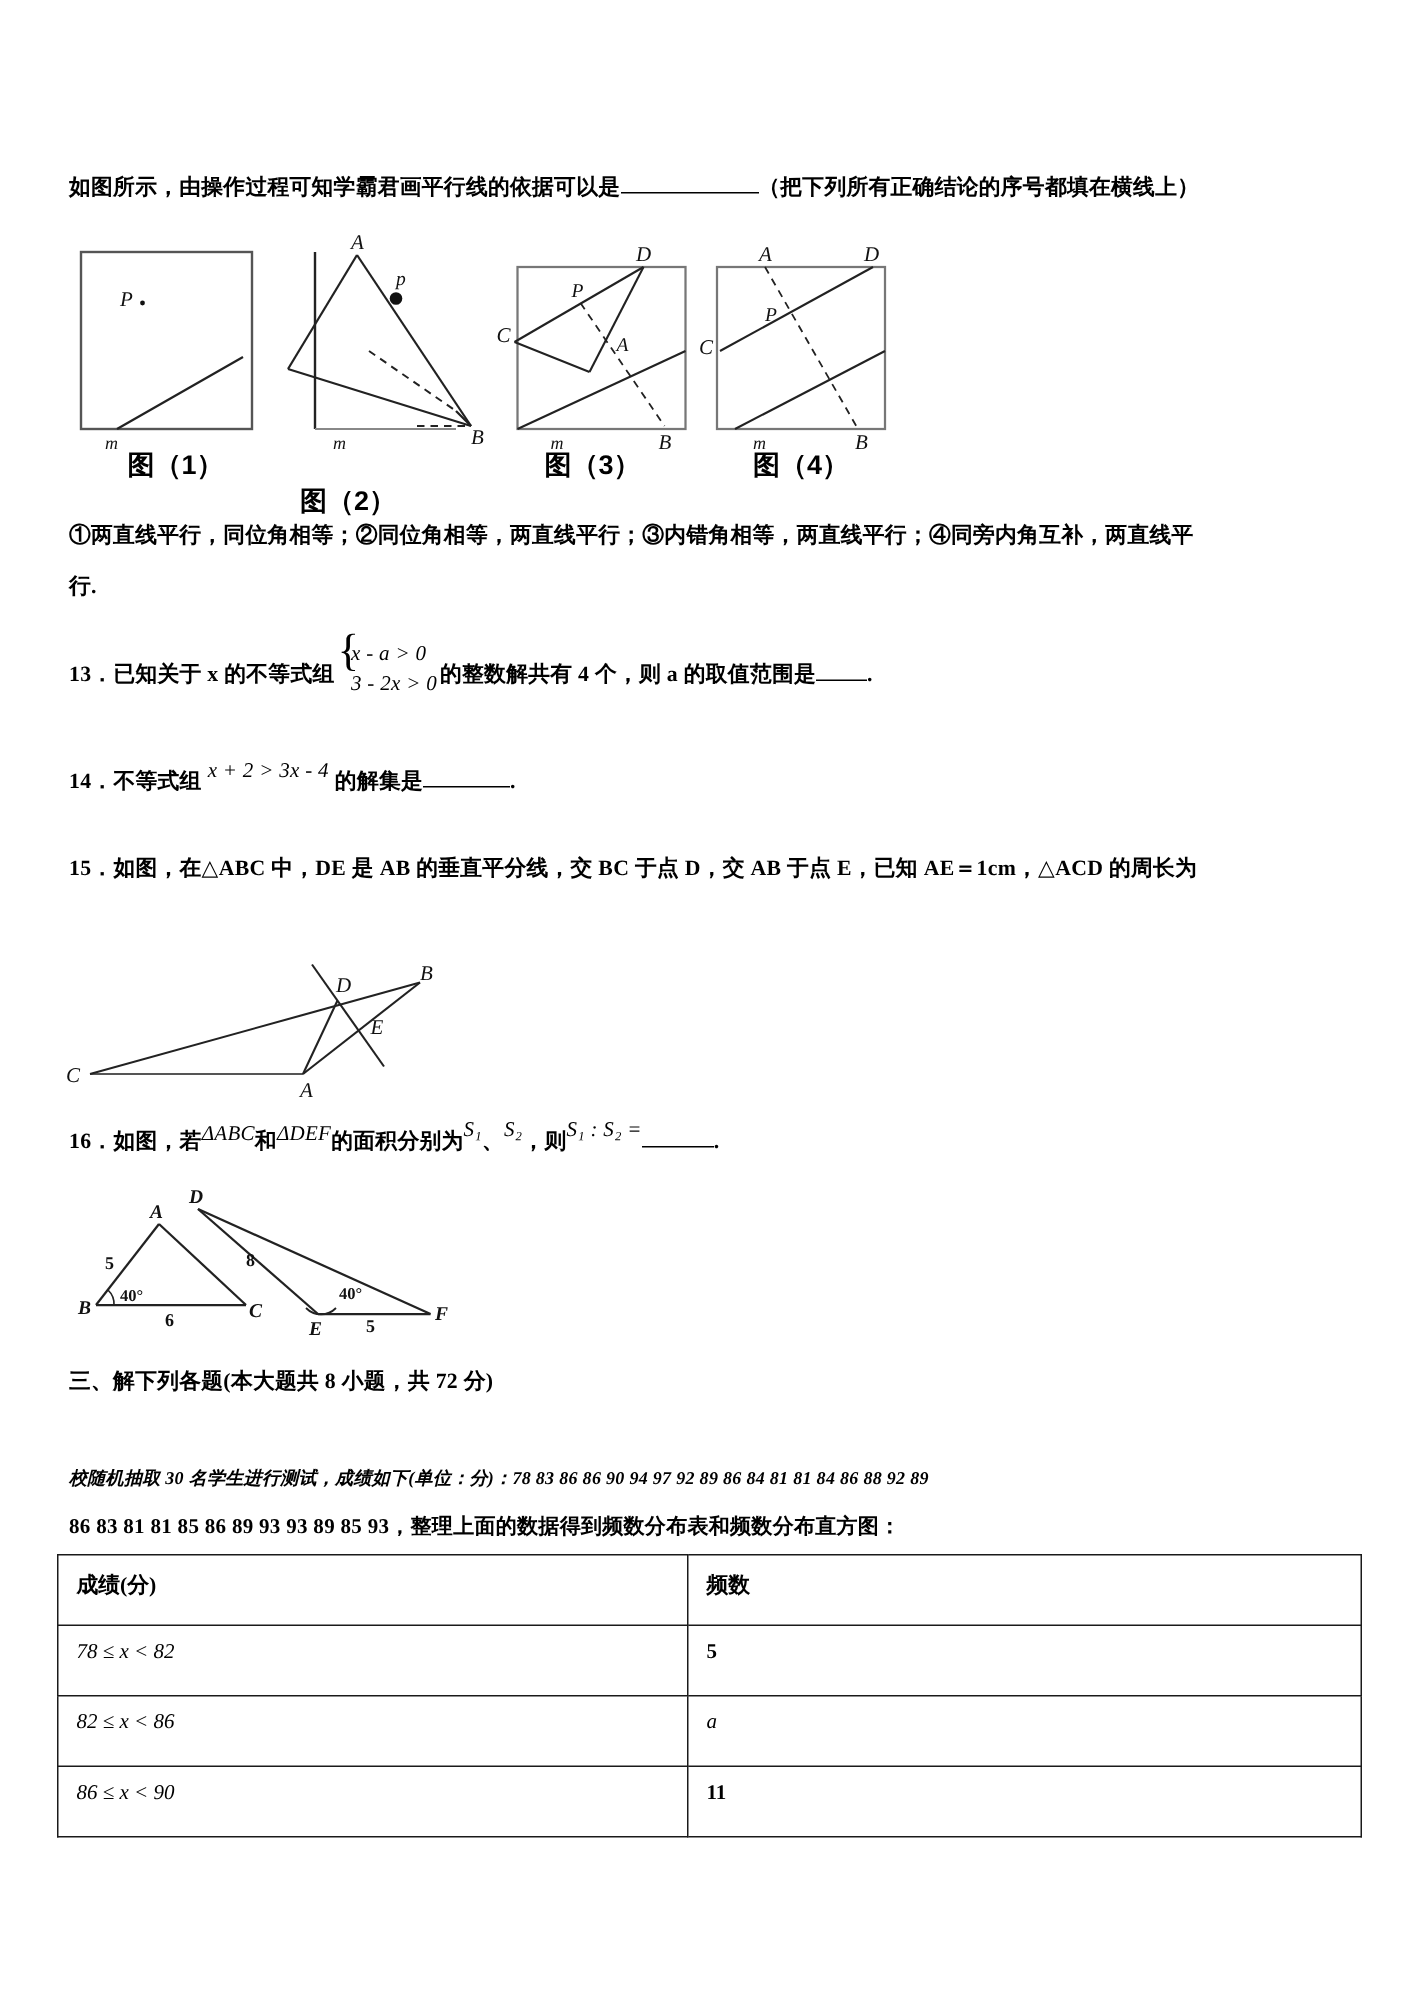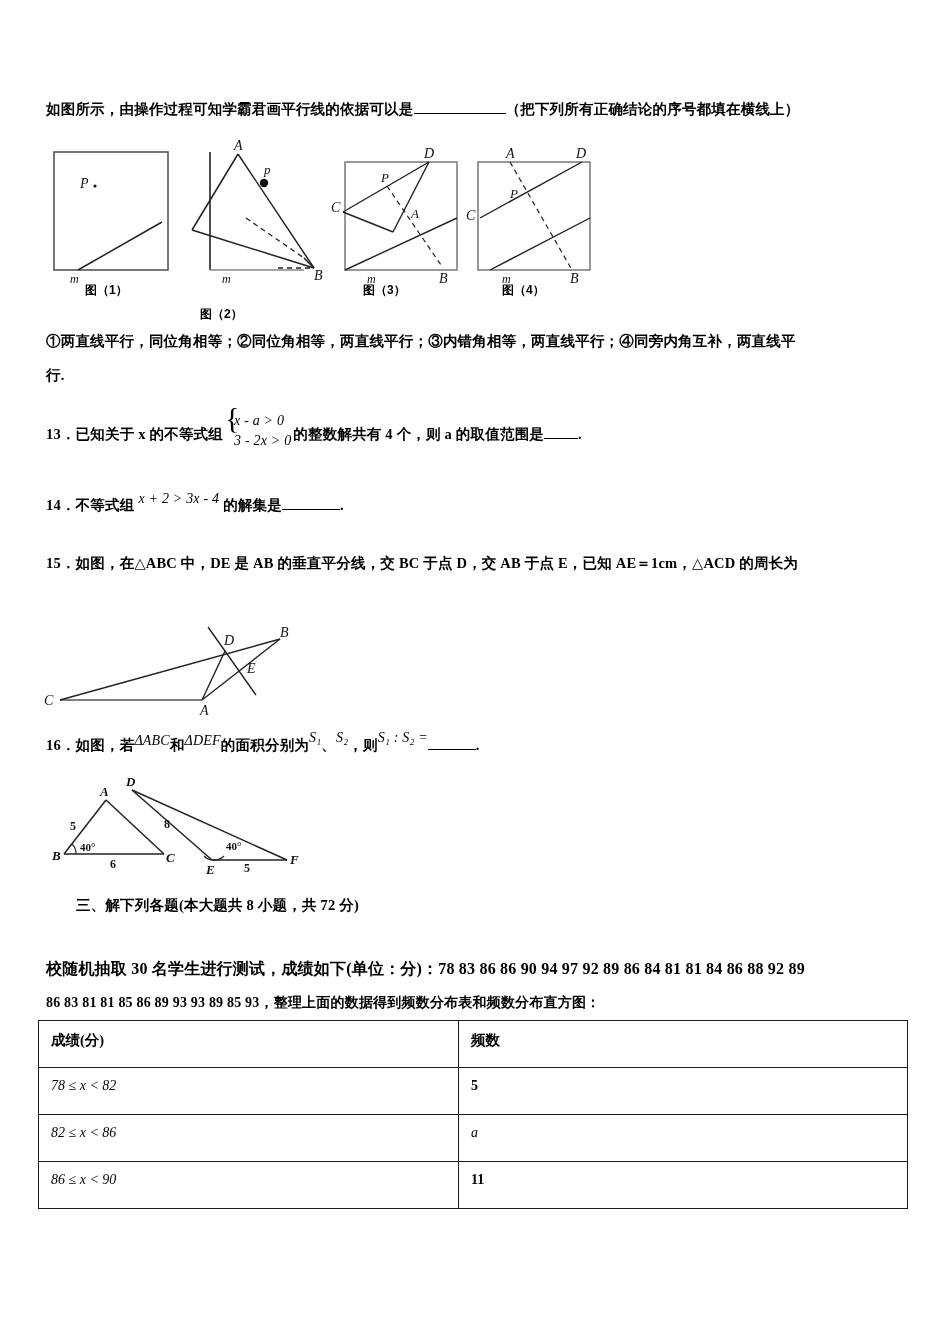--- a/index.html
+++ b/index.html
@@ -8,21 +8,21 @@
     width: 950px;
     height: 1344px;
     background: #ffffff;
     font-family: "Liberation Serif", "DejaVu Serif", serif;
     color: #000000;
     position: relative;
     overflow: hidden;
   }
   .page {
     position: absolute;
-    left: 0; top: 0;
+    left: 0; top: 16px;
     width: 950px;
     height: 1176px;
     padding: 0;
   }
 
   
   .para {
     position: absolute;
     font-size: 14.5px;
     line-height: 34px;
@@ -70,21 +70,21 @@
     top: -7px;
     font-weight: normal;
     font-style: italic;
     font-size: 14px;
   }
 
   
   .fig-row { position: absolute; }
   .fig-caption {
     position: absolute;
-    font-size: 12px;
+    font-size: 18px;
     font-weight: bold;
     font-family: "Liberation Sans", sans-serif;
     white-space: nowrap;
   }
 
   
   table.freq {
     position: absolute;
     border-collapse: collapse;
     font-family: "Liberation Serif", serif;
@@ -234,23 +234,23 @@
     <line x1="170" y1="88" x2="245" y2="88" stroke="#222" stroke-width="1.5"></line>
     <path d="M 162 84 A 14 14 0 0 0 182 84" fill="none" stroke="#222" stroke-width="1.2"></path>
     <text x="84" y="14" font-size="13" font-style="italic" font-weight="bold" fill="#111">D</text>
     <text x="164" y="102" font-size="13" font-style="italic" font-weight="bold" fill="#111">E</text>
     <text x="248" y="92" font-size="13" font-style="italic" font-weight="bold" fill="#111">F</text>
     <text x="122" y="56" font-size="12" font-weight="bold" fill="#111">8</text>
     <text x="202" y="100" font-size="12" font-weight="bold" fill="#111">5</text>
     <text x="184" y="78" font-size="11" font-weight="bold" fill="#111">40°</text>
   </svg>
 
-  <div class="para" style="left:46px; top:888px;margin-left:30px;">三、解下列各题(本大题共 8 小题，共 72 分)</div>
-
-  <div class="para" style="left:46px; top:952px; font-size:16px;">校随机抽取 30 名学生进行测试，成绩如下(单位：分)：78  83  86  86  90  94  97  92  89  86  84  81  81  84  86  88  92  89</div>
+  <div class="para" style="left:46px; top:888px;">三、解下列各题(本大题共 8 小题，共 72 分)</div>
+
+  <div class="para" style="left:46px; top:952px; font-size:12px;font-style:italic;">校随机抽取 30 名学生进行测试，成绩如下(单位：分)：78  83  86  86  90  94  97  92  89  86  84  81  81  84  86  88  92  89</div>
   <div class="para" style="left:46px; top:986px; font-size:14px;">
     <span>86  83  81  81  85  86  89  93  93  89  85  93</span><span>，整理上面的数据得到频数分布表和频数分布直方图：</span>
   </div>
 
   <table class="freq" style="left:38px; top:1020px; width:870px;">
     <thead>
       <tr>
         <th style="width:420px;">成绩(分)</th>
         <th>频数</th>
       </tr>

